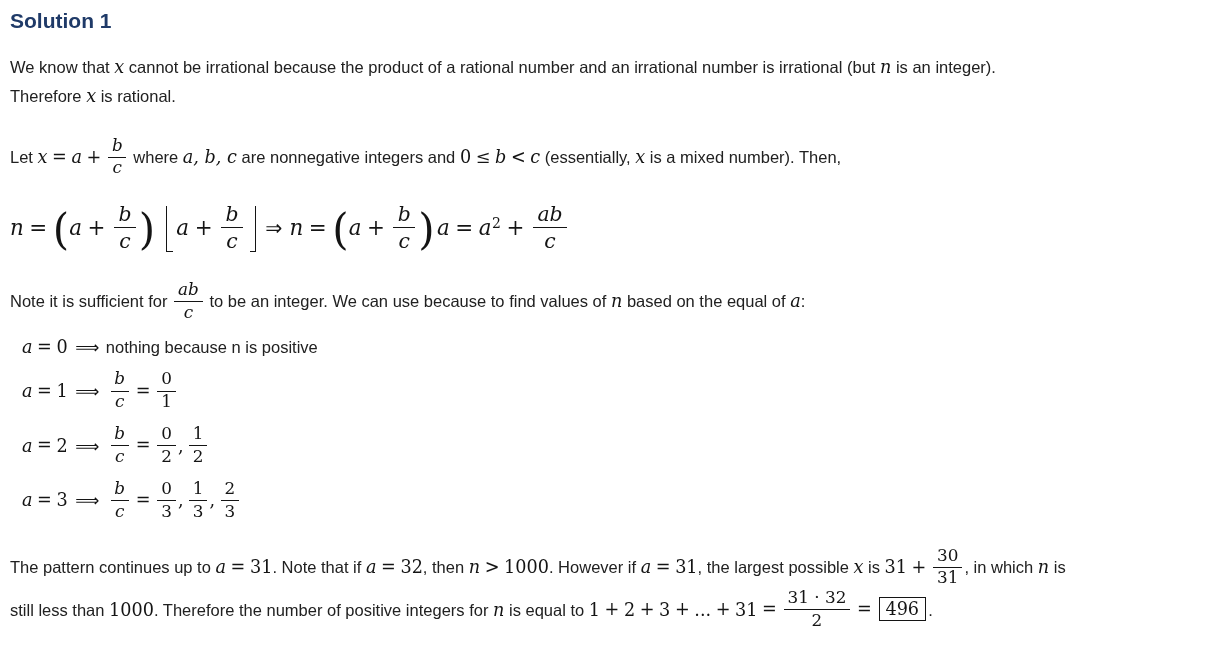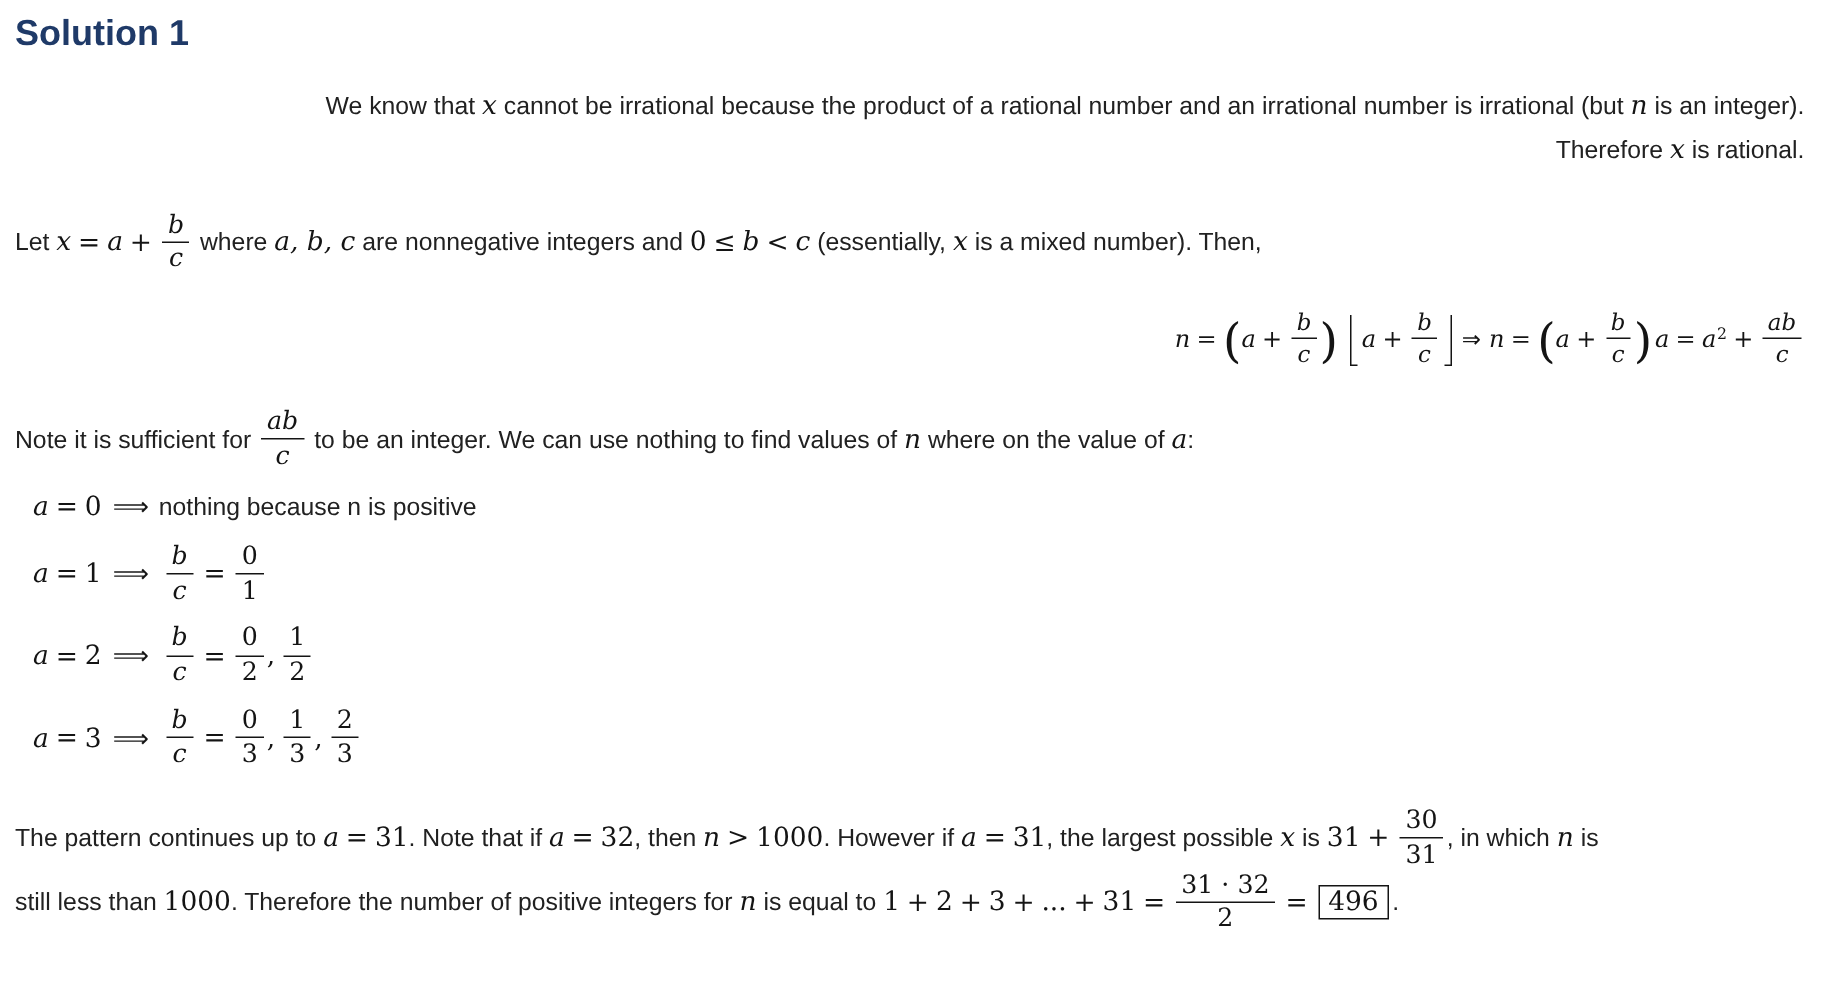--- a/index.html
+++ b/index.html
@@ -6,32 +6,32 @@
   body {
     width: 1215px; height: 666px; overflow: hidden;
     background: var(--bg, #ffffff);
     color: var(--text-color, #212121);
     font-family: "Liberation Sans", sans-serif;
   }
   .page { padding: 9px 12px 0 10px; }
 
   .heading {
     margin: 0 0 20px 0;
-    font-size: 24px; font-weight: 700;
+    font-size: 21px; font-weight: 700;
     color: var(--heading-color, #1f3a68);
     font-family: "Liberation Sans", sans-serif;
   }
 
   .block { color: var(--text-color, #212121); }
   .para { font-size: 16.5px; line-height: 1.64; }
-  .display { text-align: right; font-size: 15px; line-height: 1.2; }
+  .display { text-align: left; font-size: 20px; line-height: 1.2; }
   .case { font-size: 16.5px; line-height: 1.3; }
 
   
-  [data-name="para-intro"]      { margin: 0 0 26px 0; text-align: right; }
+  [data-name="para-intro"]      { margin: 0 0 26px 0; }
   [data-name="para-let"]        { margin: 0 0 24px 0; }
   [data-name="equation-main"]   { margin: 4px 0 26px 0; }
   [data-name="para-sufficient"] { margin: 0 0 8px 0; }
   [data-name="case-a0"]         { margin: 10px 0 10px 0; }
   .case                         { margin: 12px 12px; }
   [data-name="para-conclusion"] { margin: 24px 0 0 0; }
 
   
   .tk-mi  { font-family: "DejaVu Serif", serif; font-style: italic; font-size: 1.07em; color: var(--math-color, #141414); }
   .tk-mn  { font-family: "DejaVu Serif", serif; font-size: 1.07em; color: var(--math-color, #141414); }
@@ -86,21 +86,21 @@
         </span><span class="tk-floor r" data-name="math-floor-bracket-right"></span><span class="tk-sp" data-name="math-space" style="width: 0.35em;"></span><span class="tk-sym" data-name="math-arrow">⇒</span><span class="tk-sp" data-name="math-space" style="width: 0.35em;"></span><span class="tk-mi" data-name="math-variable">n</span><span class="tk-op" data-name="math-operator">=</span><span class="tk-big" data-name="math-paren">(</span><span class="tk-mi" data-name="math-variable">a</span><span class="tk-op" data-name="math-operator">+</span><span class="tk-frac it" data-name="math-fraction">
           <span class="num" data-name="fraction-numerator">b</span>
           <span class="den" data-name="fraction-denominator">c</span>
         </span><span class="tk-big" data-name="math-paren">)</span><span class="tk-sp" data-name="math-space" style="width: 0.12em;"></span><span class="tk-mi" data-name="math-variable">a</span><span class="tk-op" data-name="math-operator">=</span><span class="tk-mi" data-name="math-variable">a</span><sup class="tk-sup" data-name="math-superscript">2</sup><span class="tk-op" data-name="math-operator">+</span><span class="tk-frac it" data-name="math-fraction">
           <span class="num" data-name="fraction-numerator">ab</span>
           <span class="den" data-name="fraction-denominator">c</span>
         </span></div>
       <div class="block para" data-name="para-sufficient"><span class="tk-txt" data-name="text-run">Note it is sufficient for </span><span class="tk-frac it" data-name="math-fraction">
           <span class="num" data-name="fraction-numerator">ab</span>
           <span class="den" data-name="fraction-denominator">c</span>
-        </span><span class="tk-txt" data-name="text-run"> to be an integer. We can use nothing to find values of </span><span class="tk-mi" data-name="math-variable">n</span><span class="tk-txt" data-name="text-run"> where on the value of </span><span class="tk-mi" data-name="math-variable">a</span><span class="tk-txt" data-name="text-run">:</span></div>
+        </span><span class="tk-txt" data-name="text-run"> to be an integer. We can use because to find values of </span><span class="tk-mi" data-name="math-variable">n</span><span class="tk-txt" data-name="text-run"> based on the equal of </span><span class="tk-mi" data-name="math-variable">a</span><span class="tk-txt" data-name="text-run">:</span></div>
       <div class="block case" data-name="case-a0"><span class="tk-mi" data-name="math-variable">a</span><span class="tk-op" data-name="math-operator">=</span><span class="tk-mn" data-name="math-number">0</span><span class="tk-sp" data-name="math-space" style="width: 0.45em;"></span><span class="tk-sym" data-name="math-arrow">⟹</span><span class="tk-sp" data-name="math-space" style="width: 0.4em;"></span><span class="tk-txt" data-name="text-run">nothing because n is positive</span></div>
       <div class="block case" data-name="case-a1"><span class="tk-mi" data-name="math-variable">a</span><span class="tk-op" data-name="math-operator">=</span><span class="tk-mn" data-name="math-number">1</span><span class="tk-sp" data-name="math-space" style="width: 0.45em;"></span><span class="tk-sym" data-name="math-arrow">⟹</span><span class="tk-sp" data-name="math-space" style="width: 0.55em;"></span><span class="tk-frac it" data-name="math-fraction">
           <span class="num" data-name="fraction-numerator">b</span>
           <span class="den" data-name="fraction-denominator">c</span>
         </span><span class="tk-op" data-name="math-operator">=</span><span class="tk-frac" data-name="math-fraction">
           <span class="num" data-name="fraction-numerator">0</span>
           <span class="den" data-name="fraction-denominator">1</span>
         </span></div>
       <div class="block case" data-name="case-a2"><span class="tk-mi" data-name="math-variable">a</span><span class="tk-op" data-name="math-operator">=</span><span class="tk-mn" data-name="math-number">2</span><span class="tk-sp" data-name="math-space" style="width: 0.45em;"></span><span class="tk-sym" data-name="math-arrow">⟹</span><span class="tk-sp" data-name="math-space" style="width: 0.55em;"></span><span class="tk-frac it" data-name="math-fraction">
           <span class="num" data-name="fraction-numerator">b</span>

